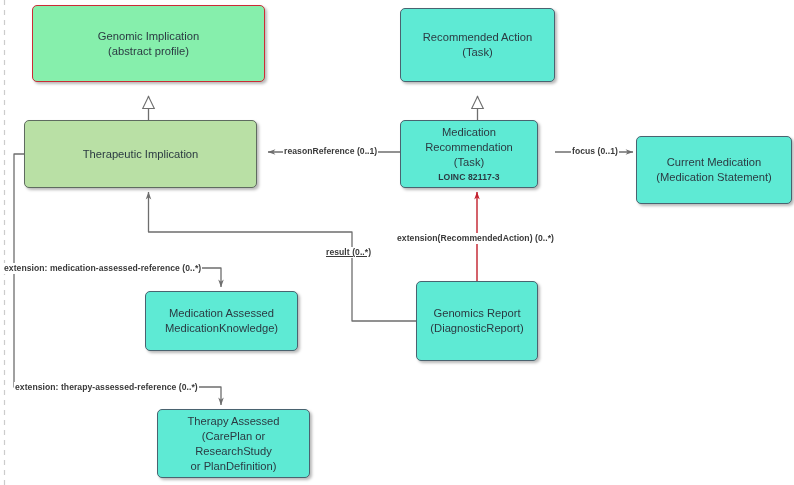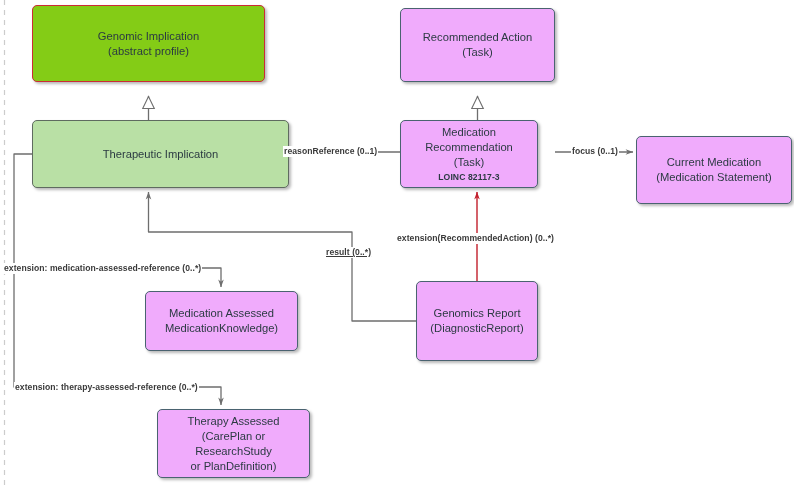--- a/index.html
+++ b/index.html
@@ -40,25 +40,25 @@
   }
   .node .label-stack {
     padding: 0 6px;
     width: 100%;
   }
   .node-green {
     background: #b9e0a5;
     border: 1.6px solid #5f6b60;
   }
   .node-green-abstract {
-    background: #84cc16;
+    background: #86efac;
     border: 1.6px solid #cc2b35;
   }
   .node-blue {
-    background: #f0abfc;
+    background: #5eead4;
     border: 1.6px solid #4a6370;
   }
   .sub-code {
     display: block;
     font-size: 8.6px;
     line-height: 13px;
     font-weight: bold;
     letter-spacing: 0.1px;
     margin-top: 1px;
     color: #2b3a42;
@@ -112,21 +112,21 @@
     <path d="M14,268 L14,387 L221,387 L221,405" fill="none" stroke="#6e6e6e" stroke-width="1.3" stroke-linejoin="round" marker-end="url(#arrow-open)"></path>
   </svg>
 
   <div class="node node-green-abstract" style="left:32px; top:5px; width:233px; height:77px;">
     <div class="label-stack">
       <div>Genomic Implication</div>
       <div>(abstract profile)</div>
     </div>
   </div>
 
-  <div class="node node-green" style="left:32px; top:120px; width:257px; height:68px;">
+  <div class="node node-green" style="left:24px; top:120px; width:233px; height:68px;">
     <div class="label-stack">
       <div>Therapeutic Implication</div>
     </div>
   </div>
 
   <div class="node node-blue" style="left:400px; top:8px; width:155px; height:74px;">
     <div class="label-stack">
       <div>Recommended Action (Task)</div>
     </div>
   </div>

